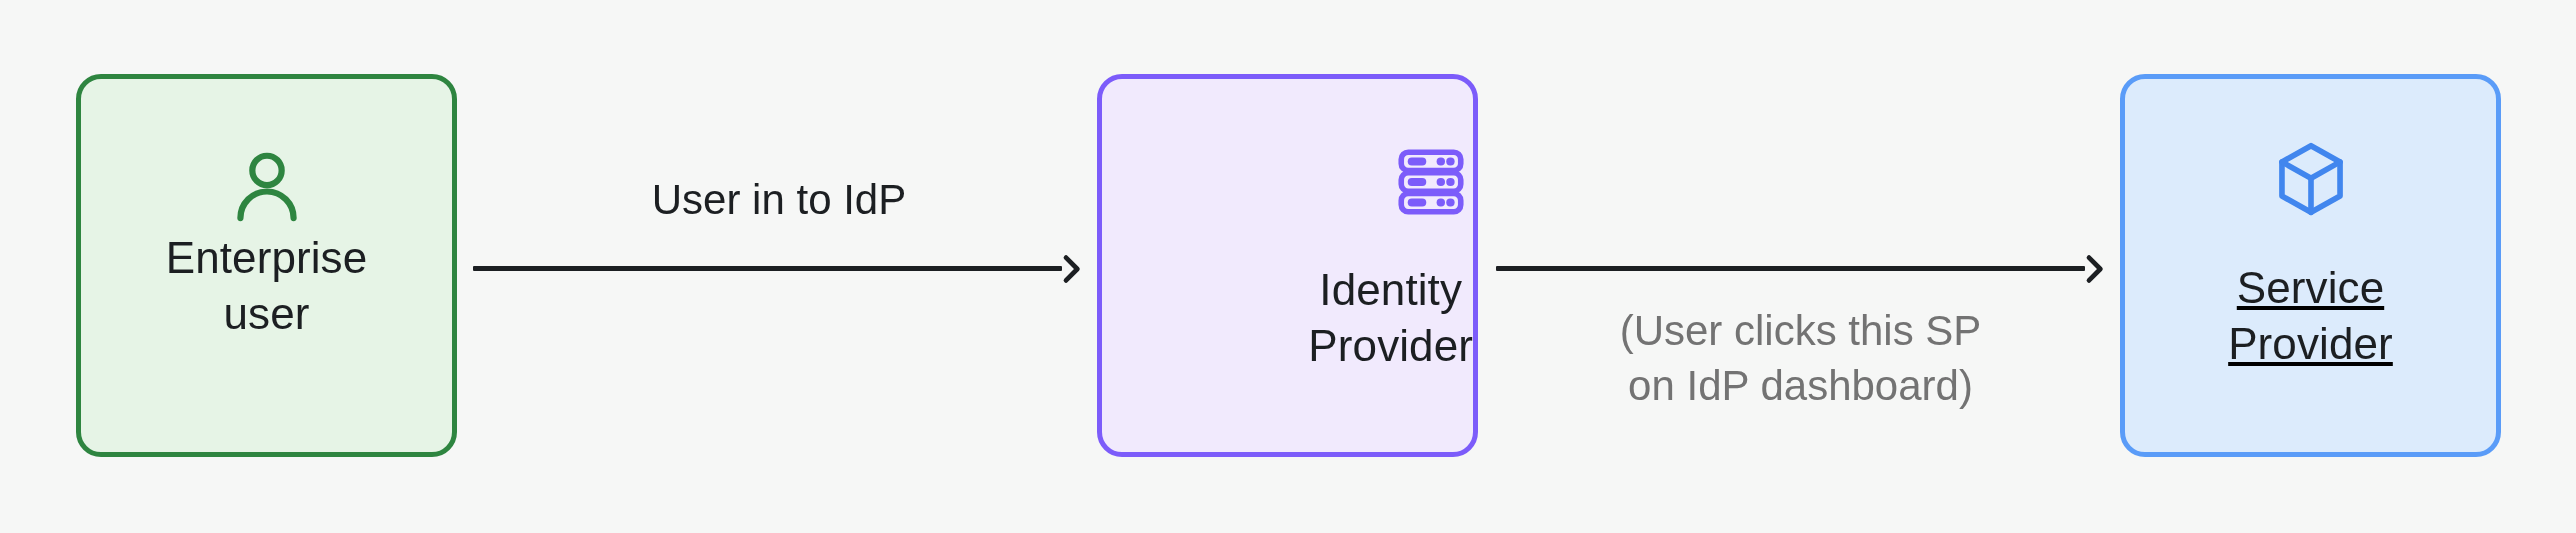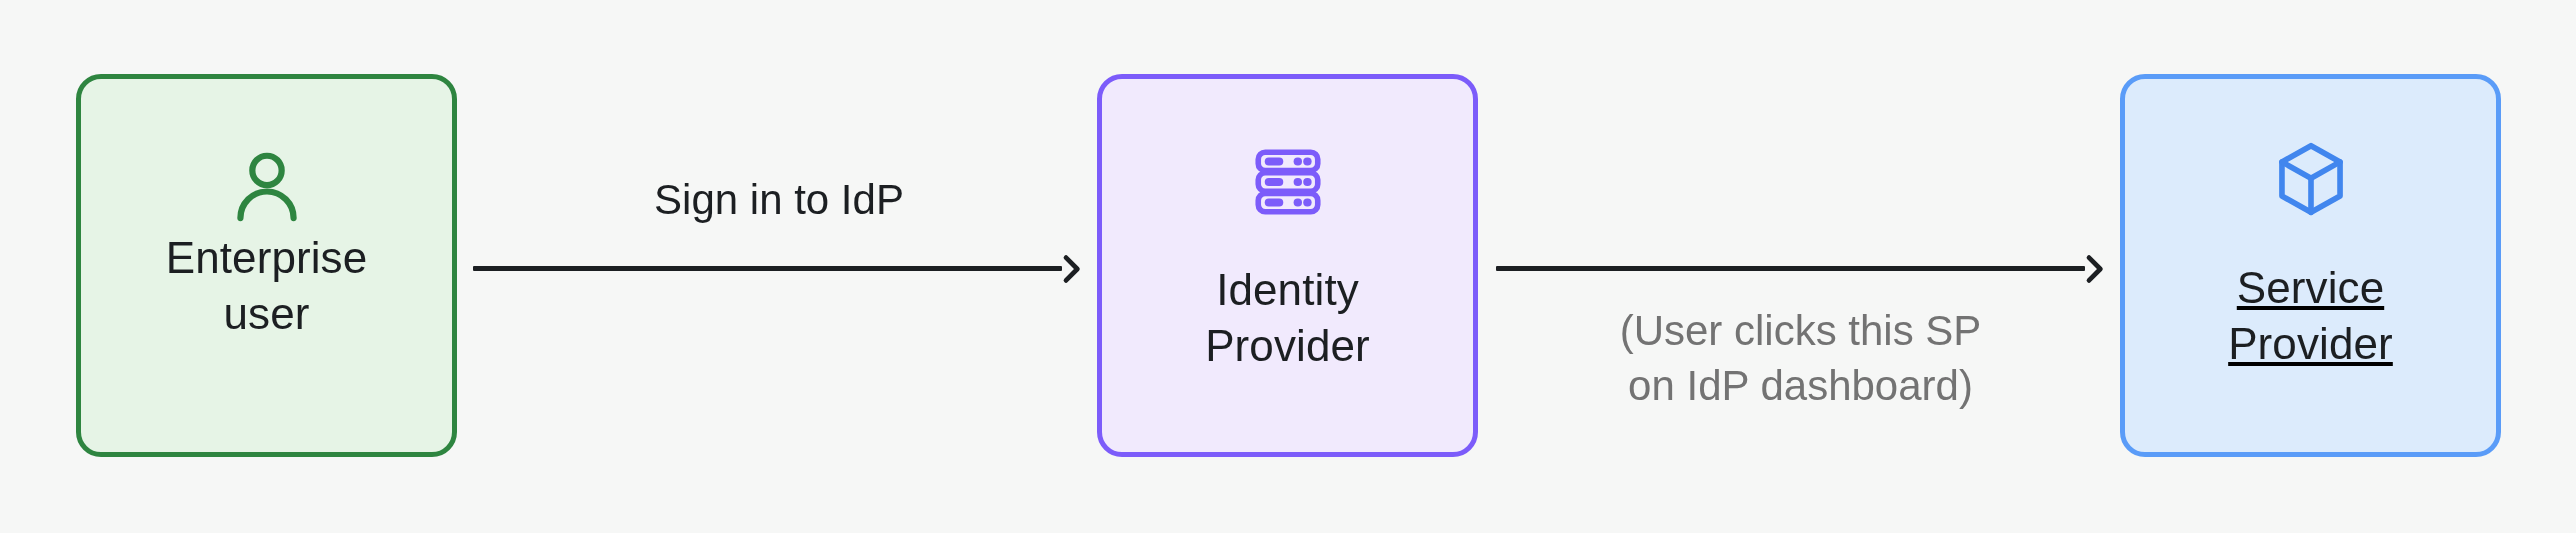--- a/index.html
+++ b/index.html
@@ -50,20 +50,21 @@
     border-color: #2e8540;
   }
   #node-user .node-icon { margin-top: 63px; }
   #node-user .node-label { }
 
   #node-idp {
     left: 1097px; top: 74px;
     width: 381px; height: 383px;
     background: #f1eafd;
     border-color: #7c5cfa;
+    align-items: flex-end;
   }
   #node-idp .node-icon { margin-top: 61px; }
   #node-idp .node-label { margin-top: 38px; }
 
   #node-sp {
     left: 2120px; top: 74px;
     width: 381px; height: 383px;
     background: #dcebfc;
     border-color: #5a9cf8;
     text-decoration: underline;
@@ -160,21 +161,21 @@
       <svg width="82" height="82" viewBox="0 0 48 48" fill="none" stroke="#4186ee" stroke-width="3.3" stroke-linecap="round" stroke-linejoin="round">
         <path d="M24 4.5 41 14v20L24 43.5 7 34V14z"></path>
         <path d="M7 14l17 9.6L41 14"></path>
         <path d="M24 23.6v19.9"></path>
       </svg>
     </span>
     <span class="node-label">Service
 Provider</span>
   </div>
 
-  <div class="edge-label" id="label-edge-1">Sign in to IdP</div>
+  <div class="edge-label" id="label-edge-1">User in to IdP</div>
   <div class="edge" id="edge-1">
     <div class="edge-line"></div>
     <span class="edge-head">
       <svg width="36" height="36" viewBox="0 0 38 38" fill="none" stroke="#1c1f22" stroke-width="5" stroke-linecap="round" stroke-linejoin="round">
         <path d="M19 7l12 12-12 12"></path>
       </svg>
     </span>
   </div>
 
   <div class="edge" id="edge-2">

